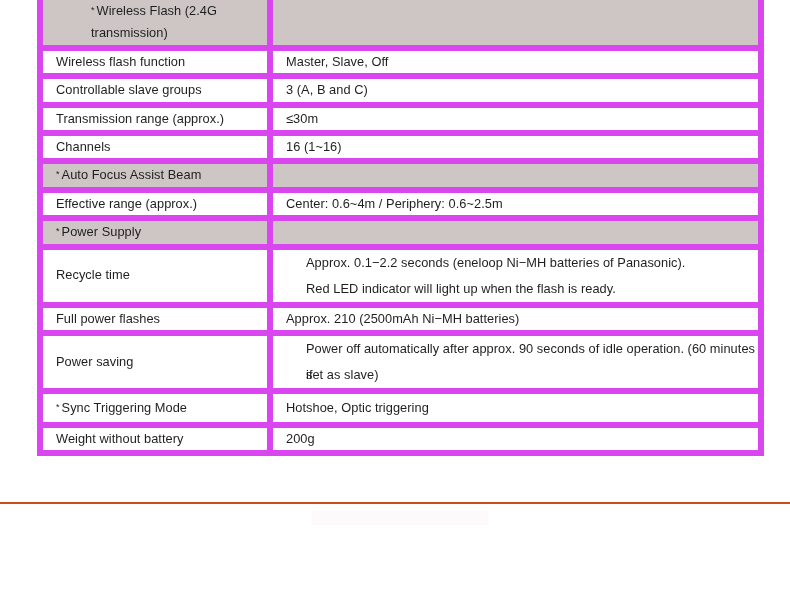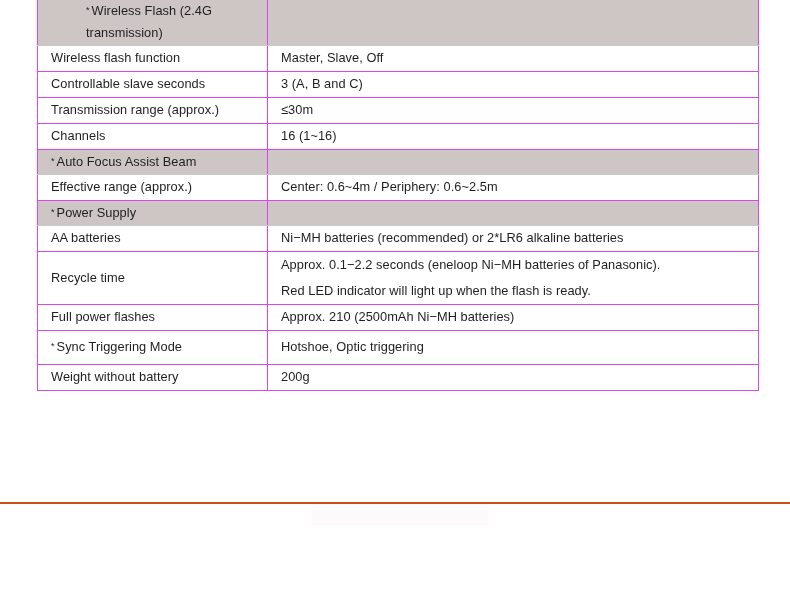--- a/index.html
+++ b/index.html
@@ -34,36 +34,36 @@
     border-collapse: collapse;
     table-layout: fixed;
     font-size: 12.8px;
     color: #1f1f1f;
   }
 
   table.spec-table col.c-label { width: 230px; }
   table.spec-table col.c-value { width: 491px; }
 
   table.spec-table td {
-    border: 1px solid #d946ef;
+    border: 6px solid #d946ef;
     padding: 0 0 0 13px;
     vertical-align: middle;
     line-height: 1.75;
     font-weight: 400;
     letter-spacing: 0.05px;
   }
 
   
   tr.row-data td { background: #ffffff; height: 26px; }
 
   
   tr.row-tall td { background: #ffffff; height: 52px; padding-top: 0; }
   tr.row-tall td.value-cell { padding-top: 0; }
 
-  tr.row-tall .line { display: block; height: 26px; line-height: 26px; }
+  tr.row-tall .line { display: block; height: 26px; line-height: 26px; margin-left: 20px; }
 
   
   tr.row-section td {
     background: #cec5c5;
     height: 25px;
     border-top: 1px solid #c9c9c9;
     border-bottom: 1px solid #c9c9c9;
   }
 
   
@@ -124,21 +124,21 @@
       <tbody id="table-body">
           <tr class="row-section row-first">
             <td class="label-cell"><span class="ast">*</span><span class="label-txt">Wireless Flash (2.4G transmission)</span></td>
             <td class="value-cell"><span class="value-txt"></span></td>
           </tr>
           <tr class="row-data">
             <td class="label-cell"><span class="label-txt">Wireless flash function</span></td>
             <td class="value-cell"><span class="value-txt">Master, Slave, Off</span></td>
           </tr>
           <tr class="row-data">
-            <td class="label-cell"><span class="label-txt">Controllable slave seconds</span></td>
+            <td class="label-cell"><span class="label-txt">Controllable slave groups</span></td>
             <td class="value-cell"><span class="value-txt">3 (A, B and C)</span></td>
           </tr>
           <tr class="row-data">
             <td class="label-cell"><span class="label-txt">Transmission range (approx.)</span></td>
             <td class="value-cell"><span class="value-txt">≤30m</span></td>
           </tr>
           <tr class="row-data">
             <td class="label-cell"><span class="label-txt">Channels</span></td>
             <td class="value-cell"><span class="value-txt">16 (1~16)</span></td>
           </tr>
@@ -147,34 +147,37 @@
             <td class="value-cell"><span class="value-txt"></span></td>
           </tr>
           <tr class="row-data">
             <td class="label-cell"><span class="label-txt">Effective range (approx.)</span></td>
             <td class="value-cell"><span class="value-txt">Center: 0.6~4m / Periphery: 0.6~2.5m</span></td>
           </tr>
           <tr class="row-section">
             <td class="label-cell"><span class="ast">*</span><span class="label-txt">Power Supply</span></td>
             <td class="value-cell"><span class="value-txt"></span></td>
           </tr>
-          <tr class="row-data">
-            <td class="label-cell"><span class="label-txt">AA batteries</span></td>
-            <td class="value-cell"><span class="value-txt">Ni−MH batteries (recommended) or 2*LR6 alkaline batteries</span></td>
-          </tr>
           <tr class="row-tall">
             <td class="label-cell"><span class="label-txt">Recycle time</span></td>
             <td class="value-cell">
               <span class="line">Approx. 0.1−2.2 seconds (eneloop Ni−MH batteries of Panasonic).</span>
               <span class="line">Red LED indicator will light up when the flash is ready.</span>
             </td>
           </tr>
           <tr class="row-data">
             <td class="label-cell"><span class="label-txt">Full power flashes</span></td>
             <td class="value-cell"><span class="value-txt">Approx. 210 (2500mAh Ni−MH batteries)</span></td>
+          </tr>
+          <tr class="row-tall">
+            <td class="label-cell"><span class="label-txt">Power saving</span></td>
+            <td class="value-cell">
+              <span class="line">Power off automatically after approx. 90 seconds of idle operation. (60 minutes if</span>
+              <span class="line">set as slave)</span>
+            </td>
           </tr>
           <tr class="row-section-plain">
             <td class="label-cell"><span class="ast">*</span><span class="label-txt">Sync Triggering Mode</span></td>
             <td class="value-cell"><span class="value-txt">Hotshoe, Optic triggering</span></td>
           </tr>
           <tr class="row-data">
             <td class="label-cell"><span class="label-txt">Weight without battery</span></td>
             <td class="value-cell"><span class="value-txt">200g</span></td>
           </tr>
         </tbody>

